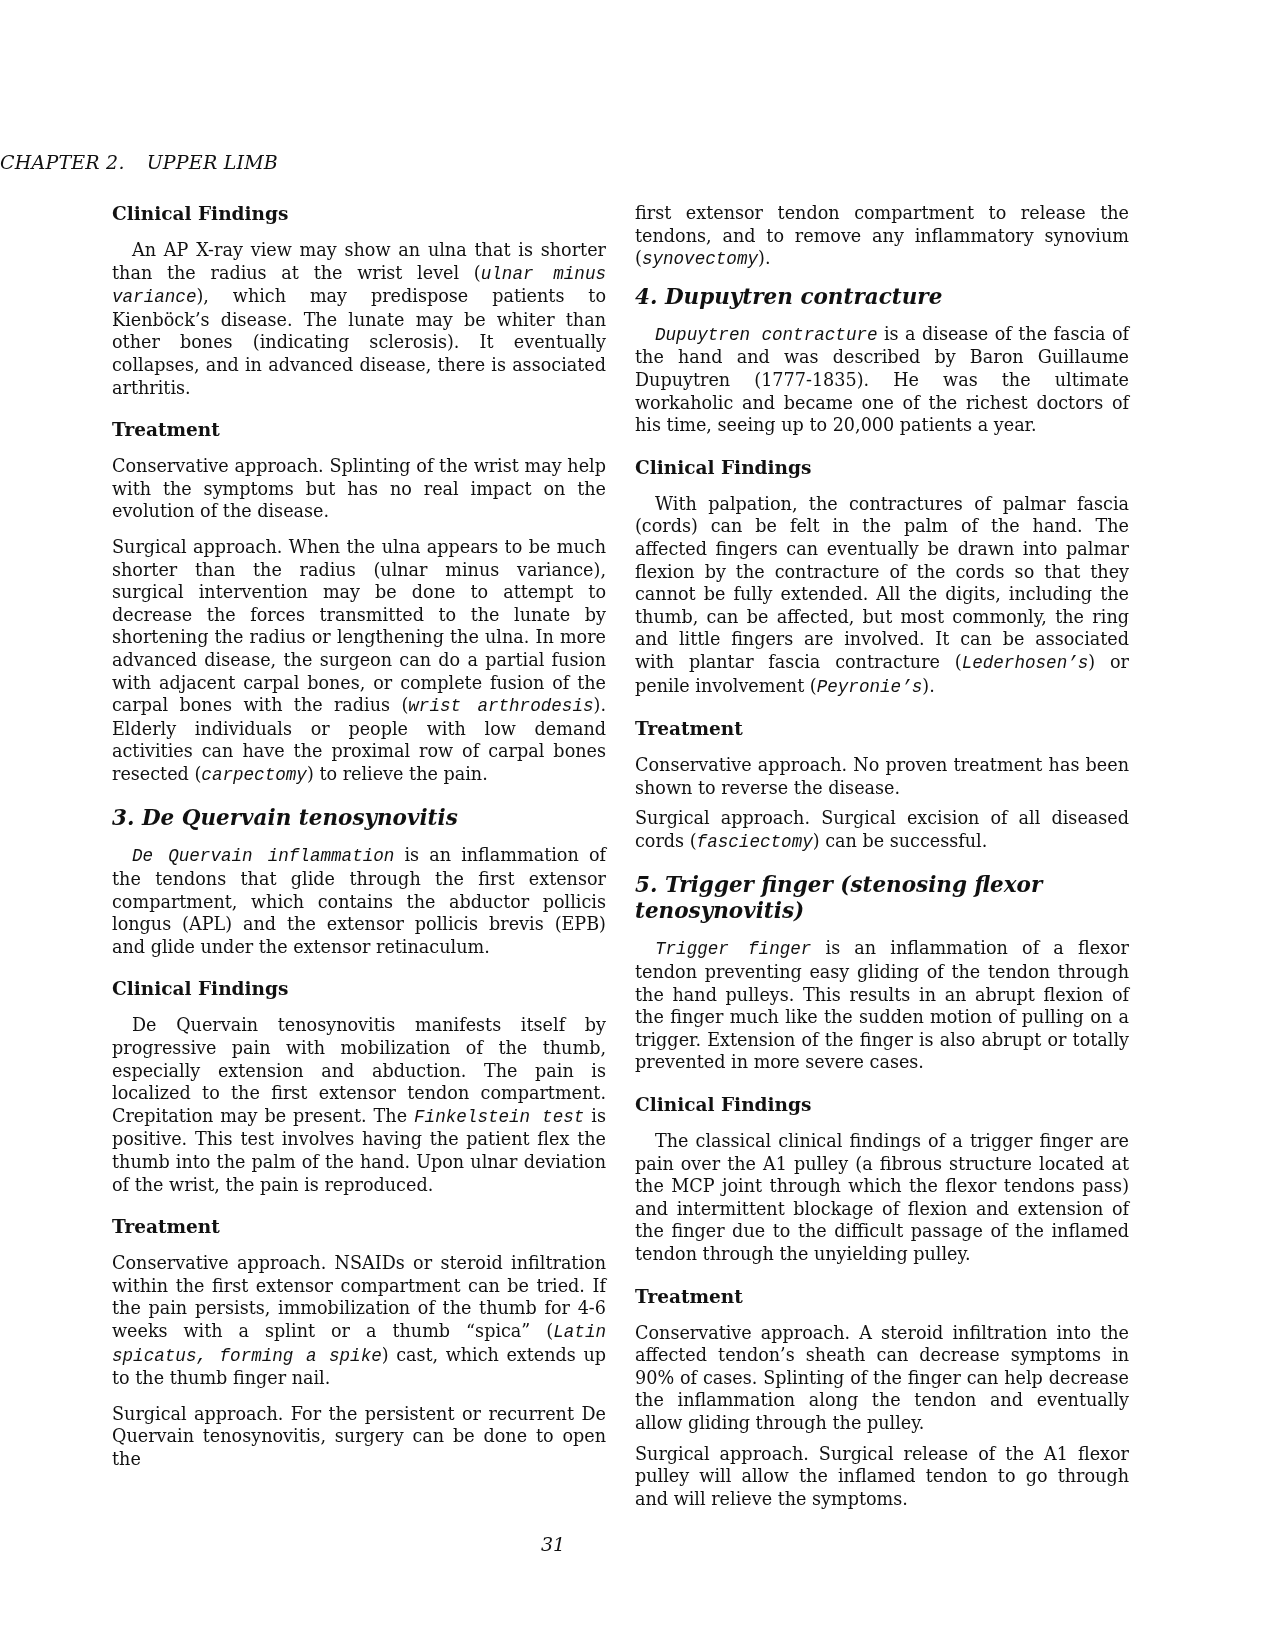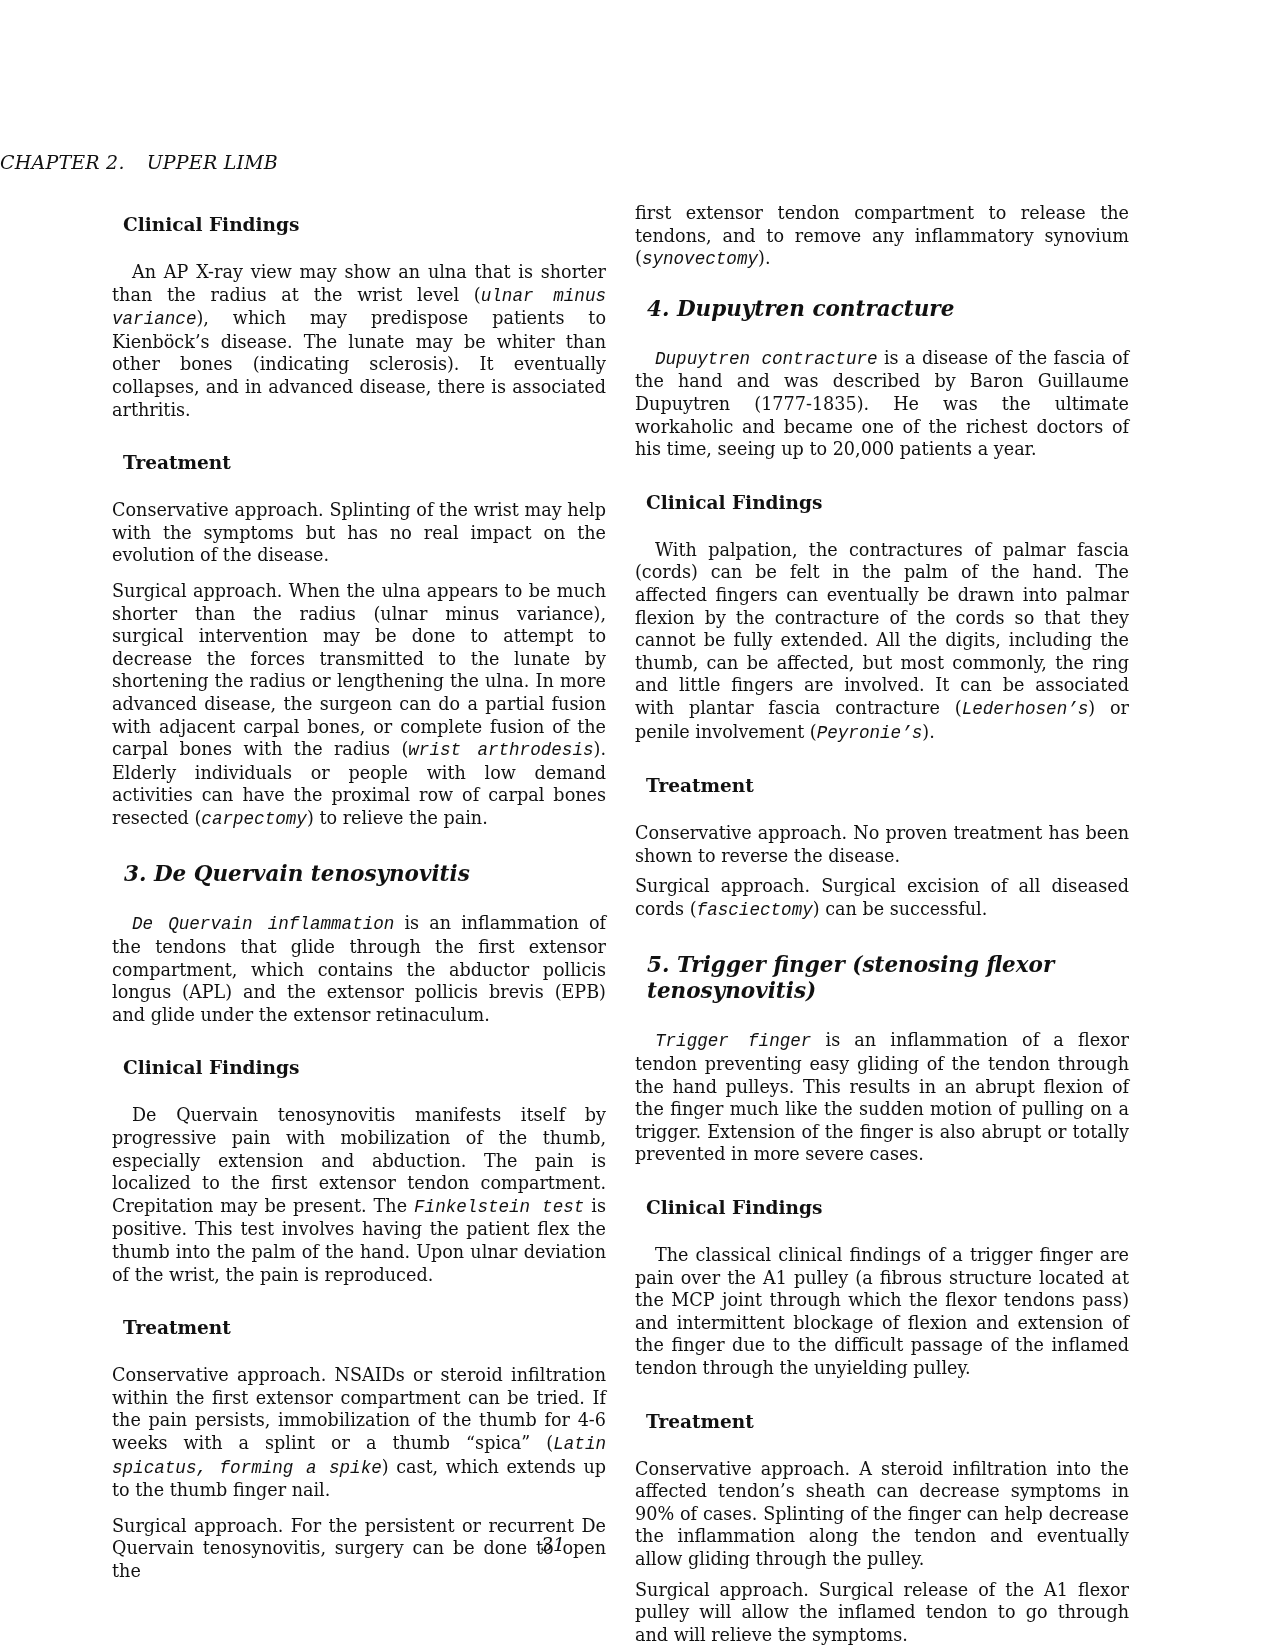--- a/index.html
+++ b/index.html
@@ -6,22 +6,22 @@
   body { width:1275px; height:1650px; position:relative; overflow:hidden;
          font-family:"DejaVu Serif","Liberation Serif",serif; color:#111; }
   .running-head { position:absolute; top:151px; left:0; width:1275px; 
          font-style:italic; font-size:19px; letter-spacing:0.2px; }
   .running-head .sep { display:inline-block; width:22px; }
   .col { position:absolute; top:202px; width:494px; font-size:17.6px; line-height:22.6px; }
   .col.left { left:112px; }
   .col.right { left:635px; }
   p { margin:0; text-align:justify; hyphens:manual; }
   p.indent { text-indent:20px; }
-  h3.sub { margin:11px; font-weight:bold; font-size:18.5px; line-height:24px; }
-  h2.sec { margin:12px; font-weight:bold; font-style:italic; font-size:21.5px; line-height:26px; }
+  h3.sub { margin:0; font-weight:bold; font-size:18.5px; line-height:24px; }
+  h2.sec { margin:0; font-weight:bold; font-style:italic; font-size:21.5px; line-height:26px; }
   .lead { font-weight:normal; }
   i { font-style:italic;font-family:Liberation Mono, monospace; }
   .gap-s { height:8px; } .gap-m { height:13px; } .gap-l { height:19px; }
   .page-number { position:absolute; top:1533px; left:0; width:1106px; text-align:center;
          font-style:italic; font-size:19px; }
 </style>
 </head>
 <body>
 
 <div class="running-head">

